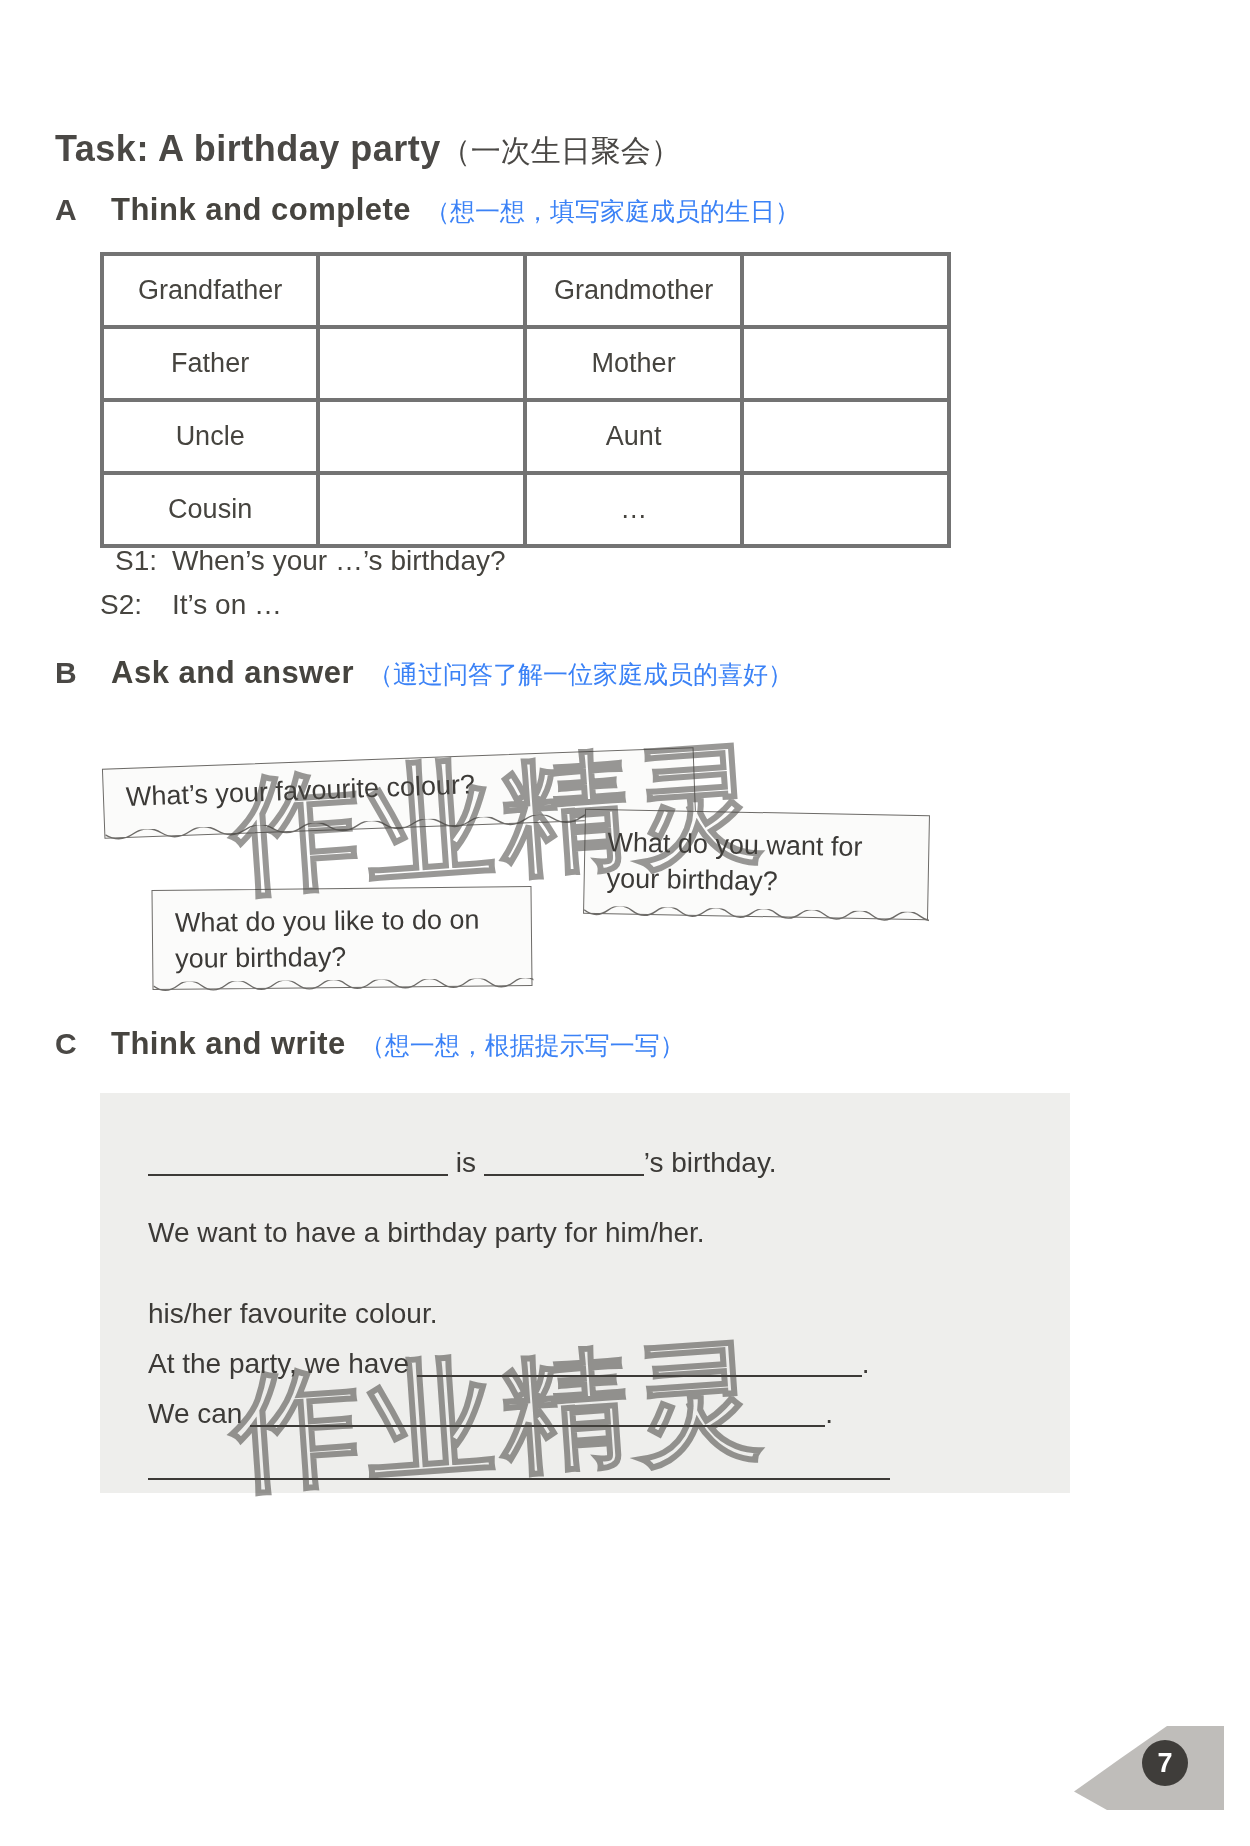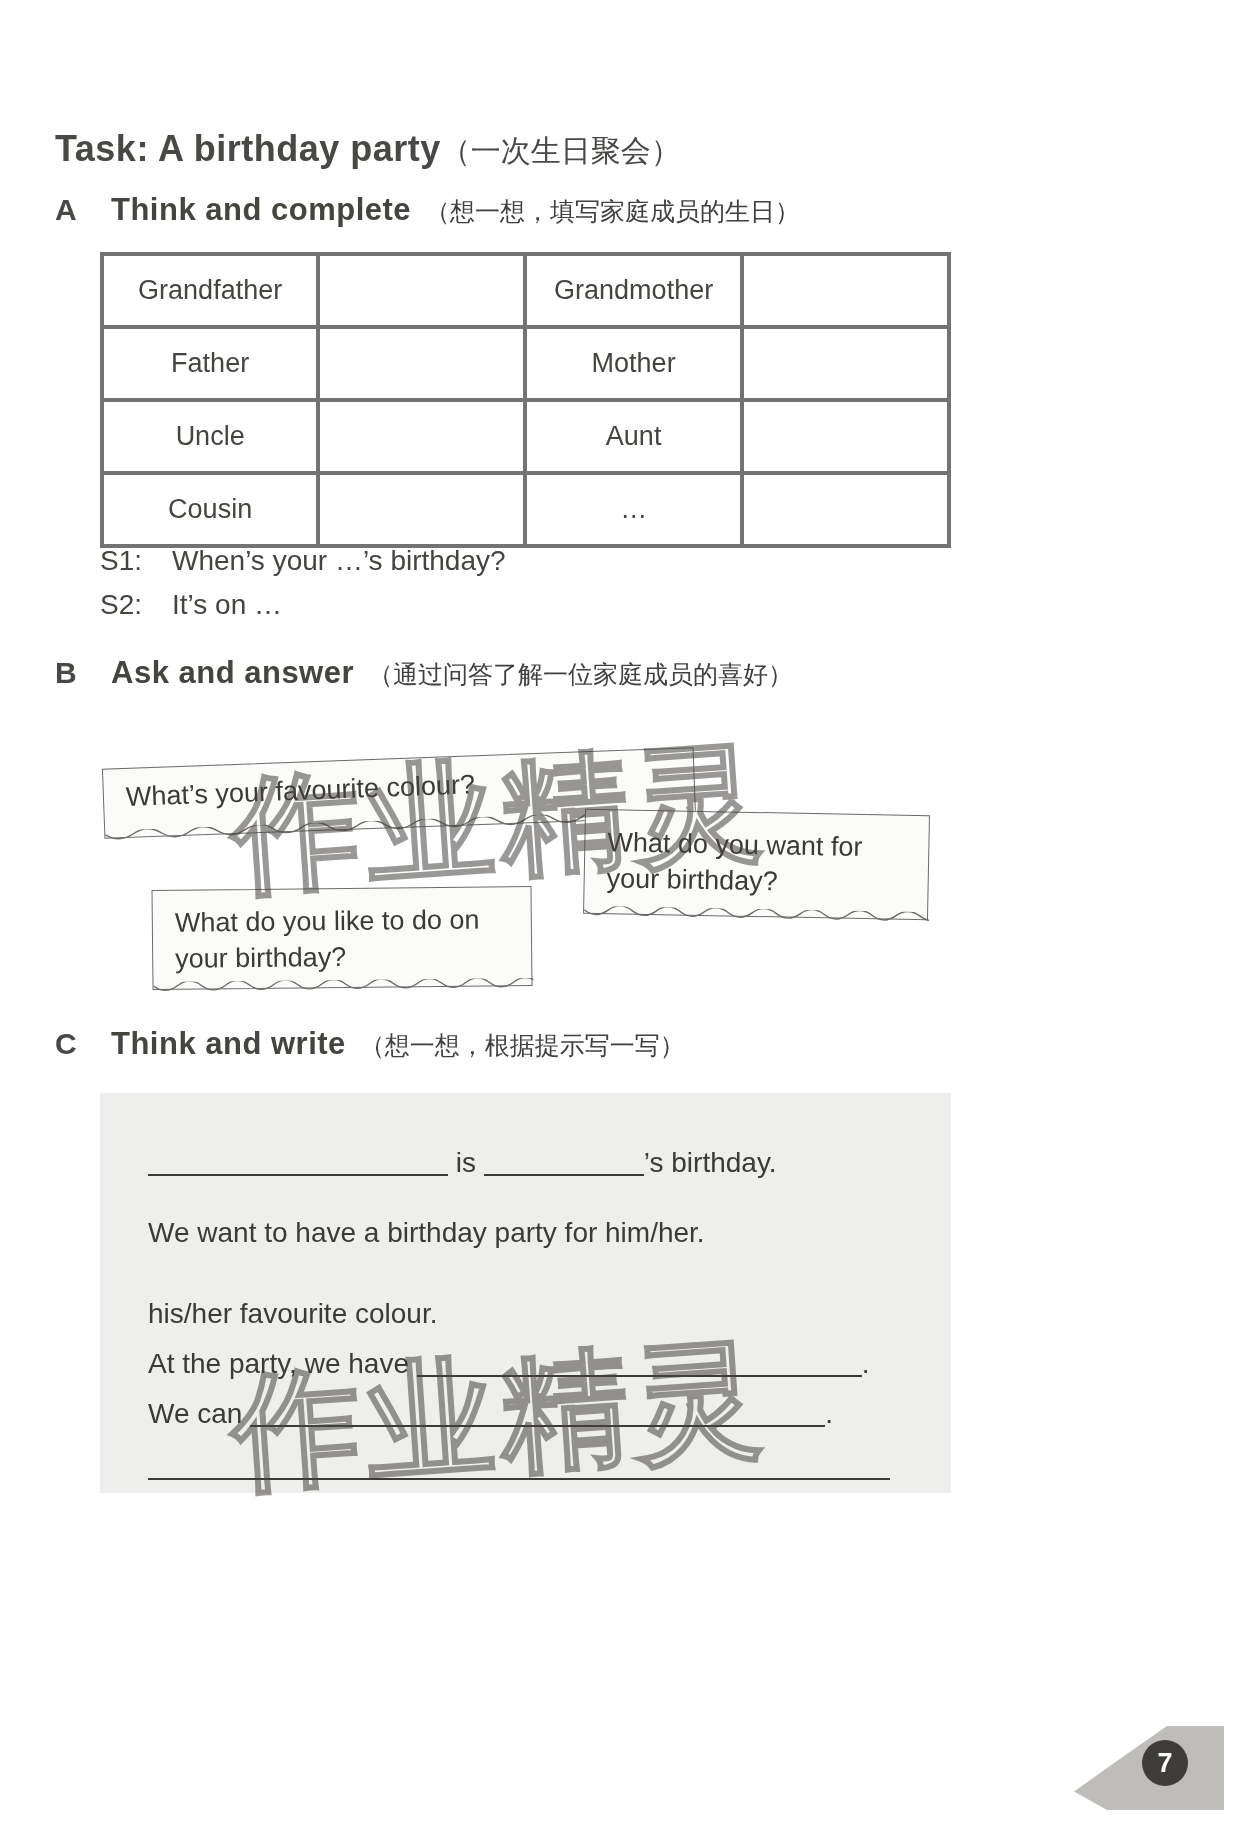--- a/index.html
+++ b/index.html
@@ -29,21 +29,21 @@
   .sec{
     position:absolute;display:flex;align-items:baseline;white-space:nowrap;
   }
   .sec .letter{
     font-size:30px;font-weight:bold;color:#4a4845;width:56px;display:inline-block;
   }
   .sec .en{
     font-size:31px;color:#46443f;letter-spacing:.5px;font-weight:700;
   }
   .sec .cn{
-    font-size:25px;color:#404040;margin-left:14px;
+    font-size:25px;color:#3b82f6;margin-left:14px;
   }
   #secA{left:55px;top:192px;}
   #secB{left:55px;top:655px;}
   #secC{left:55px;top:1026px;}
 
   
   .tbl{
     position:absolute;left:100px;top:252px;
     width:851px;border-collapse:collapse;
   }
@@ -58,21 +58,21 @@
   }
   .tbl td.lbl{width:215px;}
   .tbl td.blank{width:215px;}
 
   
   .dlg{
     position:absolute;left:100px;
     font-size:28px;color:#46443f;font-weight:300;white-space:nowrap;
   }
   .dlg .who{display:inline-block;width:72px;}
-  #dlg1{top:545px;}
+  #dlg1{top:545px;text-align:center;}
   #dlg2{top:589px;}
 
   
   .bubble{
     position:absolute;
     background:#fbfbfa;
     border:1px solid #6d6b68;
     font-size:27px;
     color:#3c3a37;
     font-weight:300;
@@ -94,21 +94,21 @@
     transform:rotate(-0.6deg);
   }
   .bubble .torn{
     position:absolute;left:0;right:0;bottom:-9px;height:16px;
     pointer-events:none;
   }
 
   
   .writebox{
     position:absolute;left:100px;top:1093px;
-    width:851px;height:400px;
+    width:970px;height:400px;
     background:#eeeeec;
     box-sizing:border-box;
   }
   .writebox .wrow{
     position:absolute;left:48px;
     font-size:28px;color:#3c3a37;font-weight:300;white-space:nowrap;
   }
   .ul{
     display:inline-block;
     border-bottom:2px solid #3c3a37;

